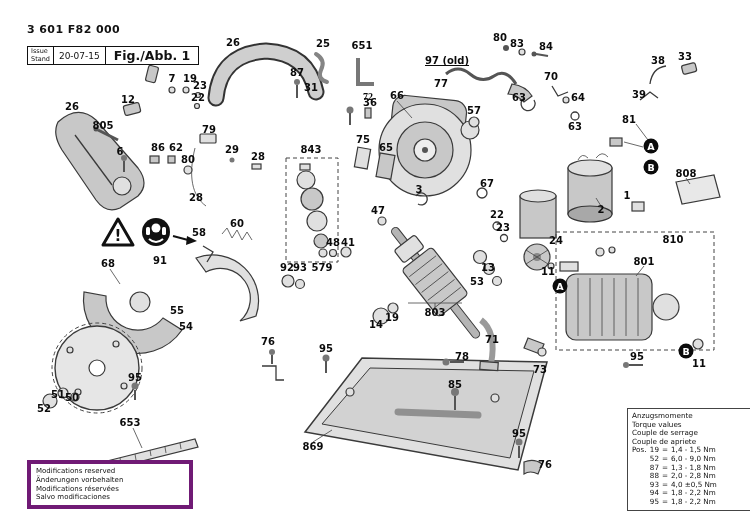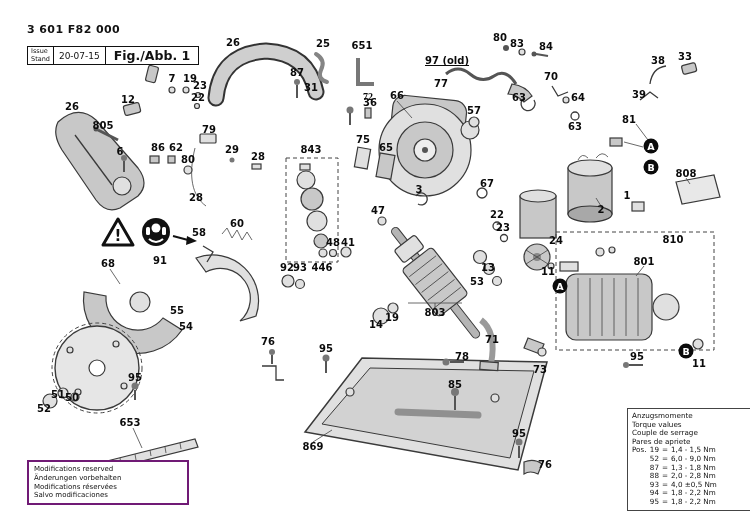--- a/index.html
+++ b/index.html
@@ -31,21 +31,21 @@
              border-right:1.2px solid #111;}
   .fig-cell{display:flex;align-items:center;font-size:12.5px;font-weight:700;padding:1px 8px;}
   
   .torque{position:absolute;left:627px;top:408px;width:118px;border:1px solid #444;
           background:#fff;padding:3px 4px;font-size:7.2px;line-height:8.6px;}
   .torque-row{display:flex;white-space:nowrap;}
   .t-pre{display:inline-block;width:16px;}
   .t-pos{display:inline-block;width:11px;text-align:right;}
   .t-eq{display:inline-block;margin:0 3px;}
   
-  .notes{position:absolute;left:27px;top:460px;width:148px;border:2px solid #701a75;background:#fff;
+  .notes{position:absolute;left:27px;top:460px;width:148px;border:4px solid #701a75;background:#fff;
          padding:3px 5px;font-size:7px;line-height:8.8px;}
 </style>
 </head>
 <body>
 
 <div class="stage">
 
   <svg width="750" height="530" viewBox="0 0 750 530">
 
     <g>
@@ -346,21 +346,21 @@
       <span class="part-label" style="left: 199px; top: 233px;">58</span>
       <span class="part-label" style="left: 673px; top: 240px;">810</span>
       <span class="part-label" style="left: 556px; top: 241px;">24</span>
       <span class="part-label" style="left: 333px; top: 243px;">48</span>
       <span class="part-label" style="left: 348px; top: 243px;">41</span>
       <span class="part-label" style="left: 160px; top: 261px;">91</span>
       <span class="part-label" style="left: 644px; top: 262px;">801</span>
       <span class="part-label" style="left: 108px; top: 264px;">68</span>
       <span class="part-label" style="left: 287px; top: 268px;">92</span>
       <span class="part-label" style="left: 300px; top: 268px;">93</span>
-      <span class="part-label" style="left: 322px; top: 268px;">446</span>
+      <span class="part-label" style="left: 322px; top: 268px;">579</span>
       <span class="part-label" style="left: 488px; top: 268px;">13</span>
       <span class="part-label" style="left: 548px; top: 272px;">11</span>
       <span class="part-label" style="left: 477px; top: 282px;">53</span>
       <span class="part-label" style="left: 177px; top: 311px;">55</span>
       <span class="part-label" style="left: 435px; top: 313px;">803</span>
       <span class="part-label" style="left: 392px; top: 318px;">19</span>
       <span class="part-label" style="left: 376px; top: 325px;">14</span>
       <span class="part-label" style="left: 186px; top: 327px;">54</span>
       <span class="part-label" style="left: 268px; top: 342px;">76</span>
       <span class="part-label" style="left: 492px; top: 340px;">71</span>
@@ -394,21 +394,21 @@
       <div class="date-cell">20-07-15</div>
       <div class="fig-cell">Fig./Abb. 1</div>
     </div>
   </div>
 
   <div class="torque">
     <div>
         <div>Anzugsmomente</div>
         <div>Torque values</div>
         <div>Couple de serrage</div>
-        <div>Pares de apriete</div>
+        <div>Couple de apriete</div>
       </div>
     <div>
         <div class="torque-row">
           <span class="t-pre">Pos.</span>
           <span class="t-pos">19</span>
           <span class="t-eq">=</span>
           <span class="t-val">1,4 - 1,5 Nm</span>
         </div>
         <div class="torque-row">
           <span class="t-pre"></span>

